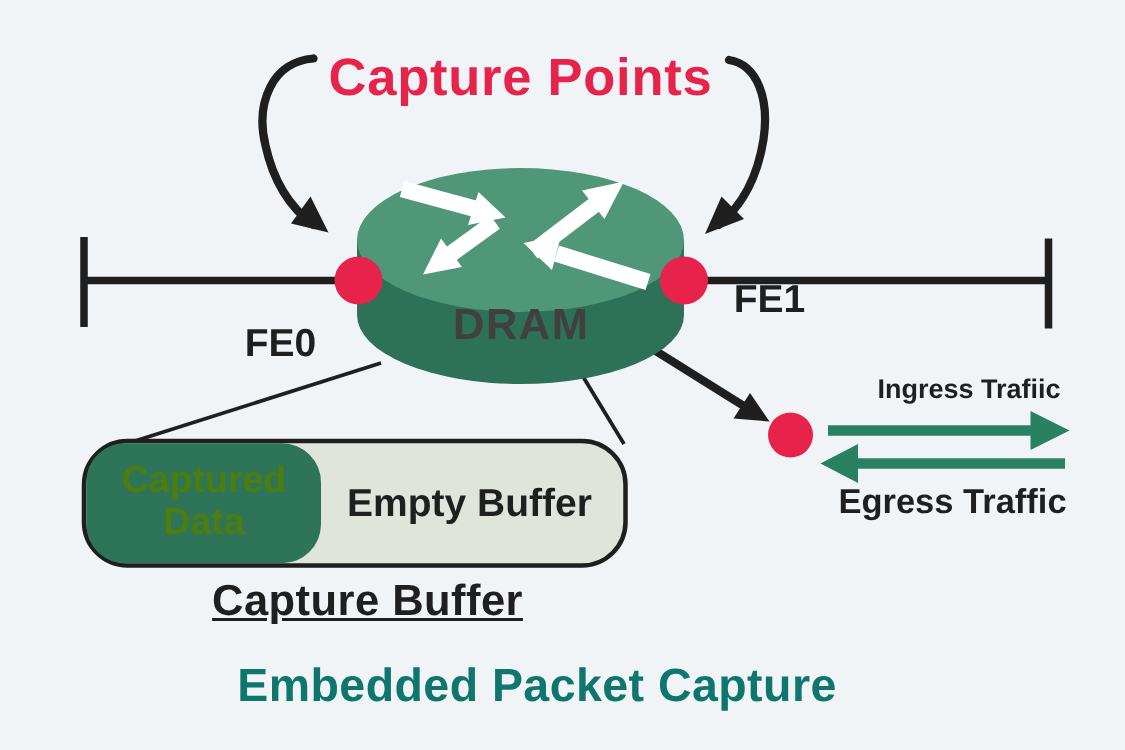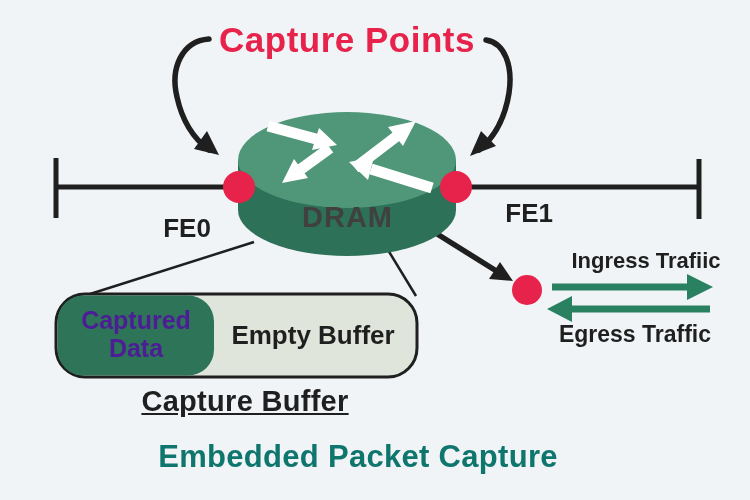--- a/index.html
+++ b/index.html
@@ -2,28 +2,28 @@
 <html><head>
 <meta charset="utf-8">
 <style>
   html,body{margin:0;padding:0;}
   body{font-family:"Liberation Sans","DejaVu Sans",sans-serif;}
   .stage{
     position:relative;width:750px;height:500px;background:#F0F4F7;overflow:hidden;
   }
   .stage svg{position:absolute;left:0;top:0;}
   .lbl{position:absolute;text-align:center;color:#1F1F1F;font-weight:bold;line-height:1.12;}
-  .title-top{left:97px;top:20px;width:500px;font-size:35px;color:#E8234B;letter-spacing:.5px;}
+  .title-top{left:97px;top:32px;width:500px;font-size:35px;color:#E8234B;letter-spacing:.5px;}
   .fe0{left:147px;top:214px;width:80px;font-size:26px;}
-  .fe1{left:473px;top:199px;width:80px;font-size:26px;text-align:right;}
+  .fe1{left:473px;top:185px;width:80px;font-size:26px;}
   .dram{left:287px;top:201px;width:121px;font-size:29px;color:#404040;letter-spacing:1px;}
-  .captured{left:60px;top:306px;width:152px;font-size:25px;color:#4c1d95;}
+  .captured{left:60px;top:306px;width:152px;font-size:25px;color:#4d7c0f;}
   .emptybuf{left:213px;top:321px;width:200px;font-size:26px;}
   .bufcap{left:55px;top:385px;width:380px;font-size:29px;letter-spacing:.3px;text-decoration:underline;}
-  .ingress{left:560px;top:249px;width:172px;font-size:22px;}
+  .ingress{left:560px;top:249px;width:172px;font-size:18px;}
   .egress{left:549px;top:322px;width:172px;font-size:23px;}
   .title-bottom{left:58px;top:440px;width:600px;font-size:31px;color:#0f766e;letter-spacing:.3px;}
 </style>
 </head>
 <body>
 
 <div class="stage">
 
   <svg width="750" height="500" viewBox="0 0 750 500">
 

